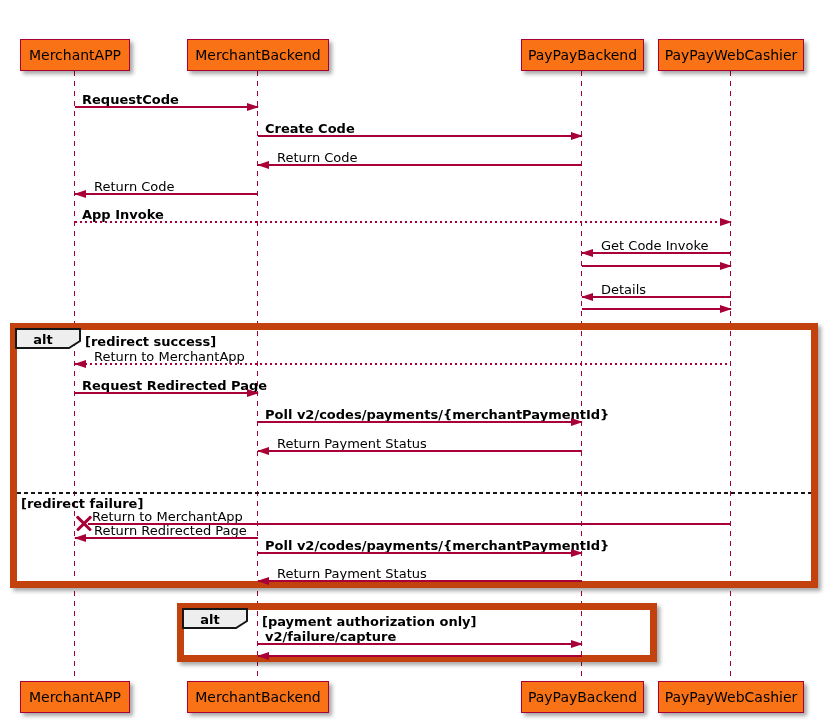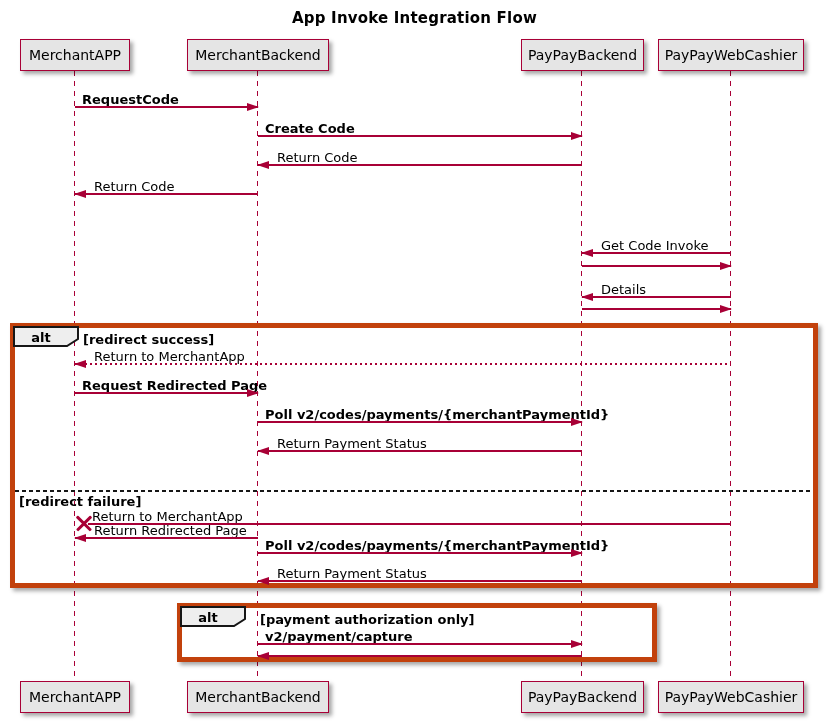--- a/index.html
+++ b/index.html
@@ -6,21 +6,21 @@
   .diagram{
     position:relative;width:829px;height:722px;background:#fff;
     font-family:"DejaVu Sans","Liberation Sans",sans-serif;color:#000;overflow:hidden;
   }
   .title{
     position:absolute;top:9px;left:0;width:100%;text-align:center;
     font-size:15px;font-weight:600;letter-spacing:.2px;
   }
   .participant{
     position:absolute;height:32px;box-sizing:border-box;
-    background:#e5e5e5;border:1.7px solid #A80036;
+    background:#f97316;border:1.7px solid #A80036;
     box-shadow:3px 3px 4px rgba(0,0,0,.35);
     display:flex;align-items:center;justify-content:center;
     font-size:14px;white-space:nowrap;
   }
   .lifeline{
     position:absolute;top:71px;height:610px;width:1.4px;
     background-image:repeating-linear-gradient(180deg,#A80036 0 5px,transparent 5px 10px);
   }
   .msg{position:absolute;}
   .msg .label{
@@ -33,21 +33,21 @@
   .no-label .line{top:0;}
   .line.dotted{
     background:none;
     background-image:repeating-linear-gradient(90deg,#A80036 0 2px,transparent 2px 5px);
   }
   .ah{position:absolute;top:50%;width:0;height:0;
       border-top:4.3px solid transparent;border-bottom:4.3px solid transparent;}
   .ah.r{right:-1px;transform:translateY(-50%);border-left:12px solid #A80036;}
   .ah.l{left:-1px;transform:translateY(-50%);border-right:12px solid #A80036;}
   .frame{
-    position:absolute;box-sizing:border-box;border:5px solid #c2410c;
+    position:absolute;box-sizing:border-box;border:7px solid #c2410c;
     box-shadow:3px 3px 4px rgba(0,0,0,.35);background:transparent;padding-left:16px;
   }
   .pentagon{position:absolute;top:-2px;left:-2px;width:66px;height:21px;}
   .pent-label{
     position:absolute;top:0px;left:0;width:52px;text-align:center;
     font-weight:bold;font-size:13px;line-height:19px;
   }
   .cond{
     position:absolute;font-weight:bold;font-size:13px;line-height:15px;white-space:nowrap;
   }
@@ -61,21 +61,20 @@
     background:#A80036;border-radius:1px;
   }
   .xmark::before{transform:rotate(45deg);}
   .xmark::after{transform:rotate(-45deg);}
 </style>
 </head>
 <body>
 
 <div class="diagram">
 
-  <div class="title">App Invoke Integration Flow</div>
 
   <div class="lifeline" style="left:74px;"></div>
   <div class="lifeline" style="left:257px;"></div>
   <div class="lifeline" style="left:581px;"></div>
   <div class="lifeline" style="left:730px;"></div>
 
   <div class="participant" style="left:20px;top:39px;width:110px;">MerchantAPP</div>
   <div class="participant" style="left:187px;top:39px;width:142px;">MerchantBackend</div>
   <div class="participant" style="left:521px;top:39px;width:123px;">PayPayBackend</div>
   <div class="participant" style="left:658px;top:39px;width:146px;">PayPayWebCashier</div>
@@ -101,20 +100,26 @@
       </div>
   </div>
 
   <div class="msg" style="left:75px;top:176px;width:183px;">
     <div class="label off19">Return Code</div>
     <div class="line">
         <div class="ah l"></div>
       </div>
   </div>
 
+  <div class="msg" style="left:75px;top:204px;width:656px;">
+    <div class="label off7">App Invoke</div>
+    <div class="line dotted">
+        <div class="ah r"></div>
+      </div>
+  </div>
 
   <div class="msg" style="left:582px;top:235px;width:149px;">
     <div class="label off19">Get Code Invoke</div>
     <div class="line">
         <div class="ah l"></div>
       </div>
   </div>
 
   <div class="msg no-label" style="left:582px;top:265px;width:149px;">
     <div class="line">
@@ -202,21 +207,21 @@
 
   <div class="frame" style="left:177px;top:603px;width:480px;height:59px;">
     <svg class="pentagon" viewBox="0 0 66 21">
       <path d="M1,1 H65 V13 L54,20 H1 Z" fill="#EEEEEE" stroke="#161616" stroke-width="2"></path>
     </svg>
     <div class="pent-label">alt</div>
     <div class="cond" style="left:78px;top:4px;">[payment authorization only]</div>
   </div>
 
   <div class="msg" style="left:258px;top:626px;width:324px;">
-    <div class="label off7">v2/payment/capture</div>
+    <div class="label off7">v2/failure/capture</div>
     <div class="line">
         <div class="ah r"></div>
       </div>
   </div>
 
   <div class="msg no-label" style="left:258px;top:655px;width:324px;">
     <div class="line">
         <div class="ah l"></div>
       </div>
   </div>

